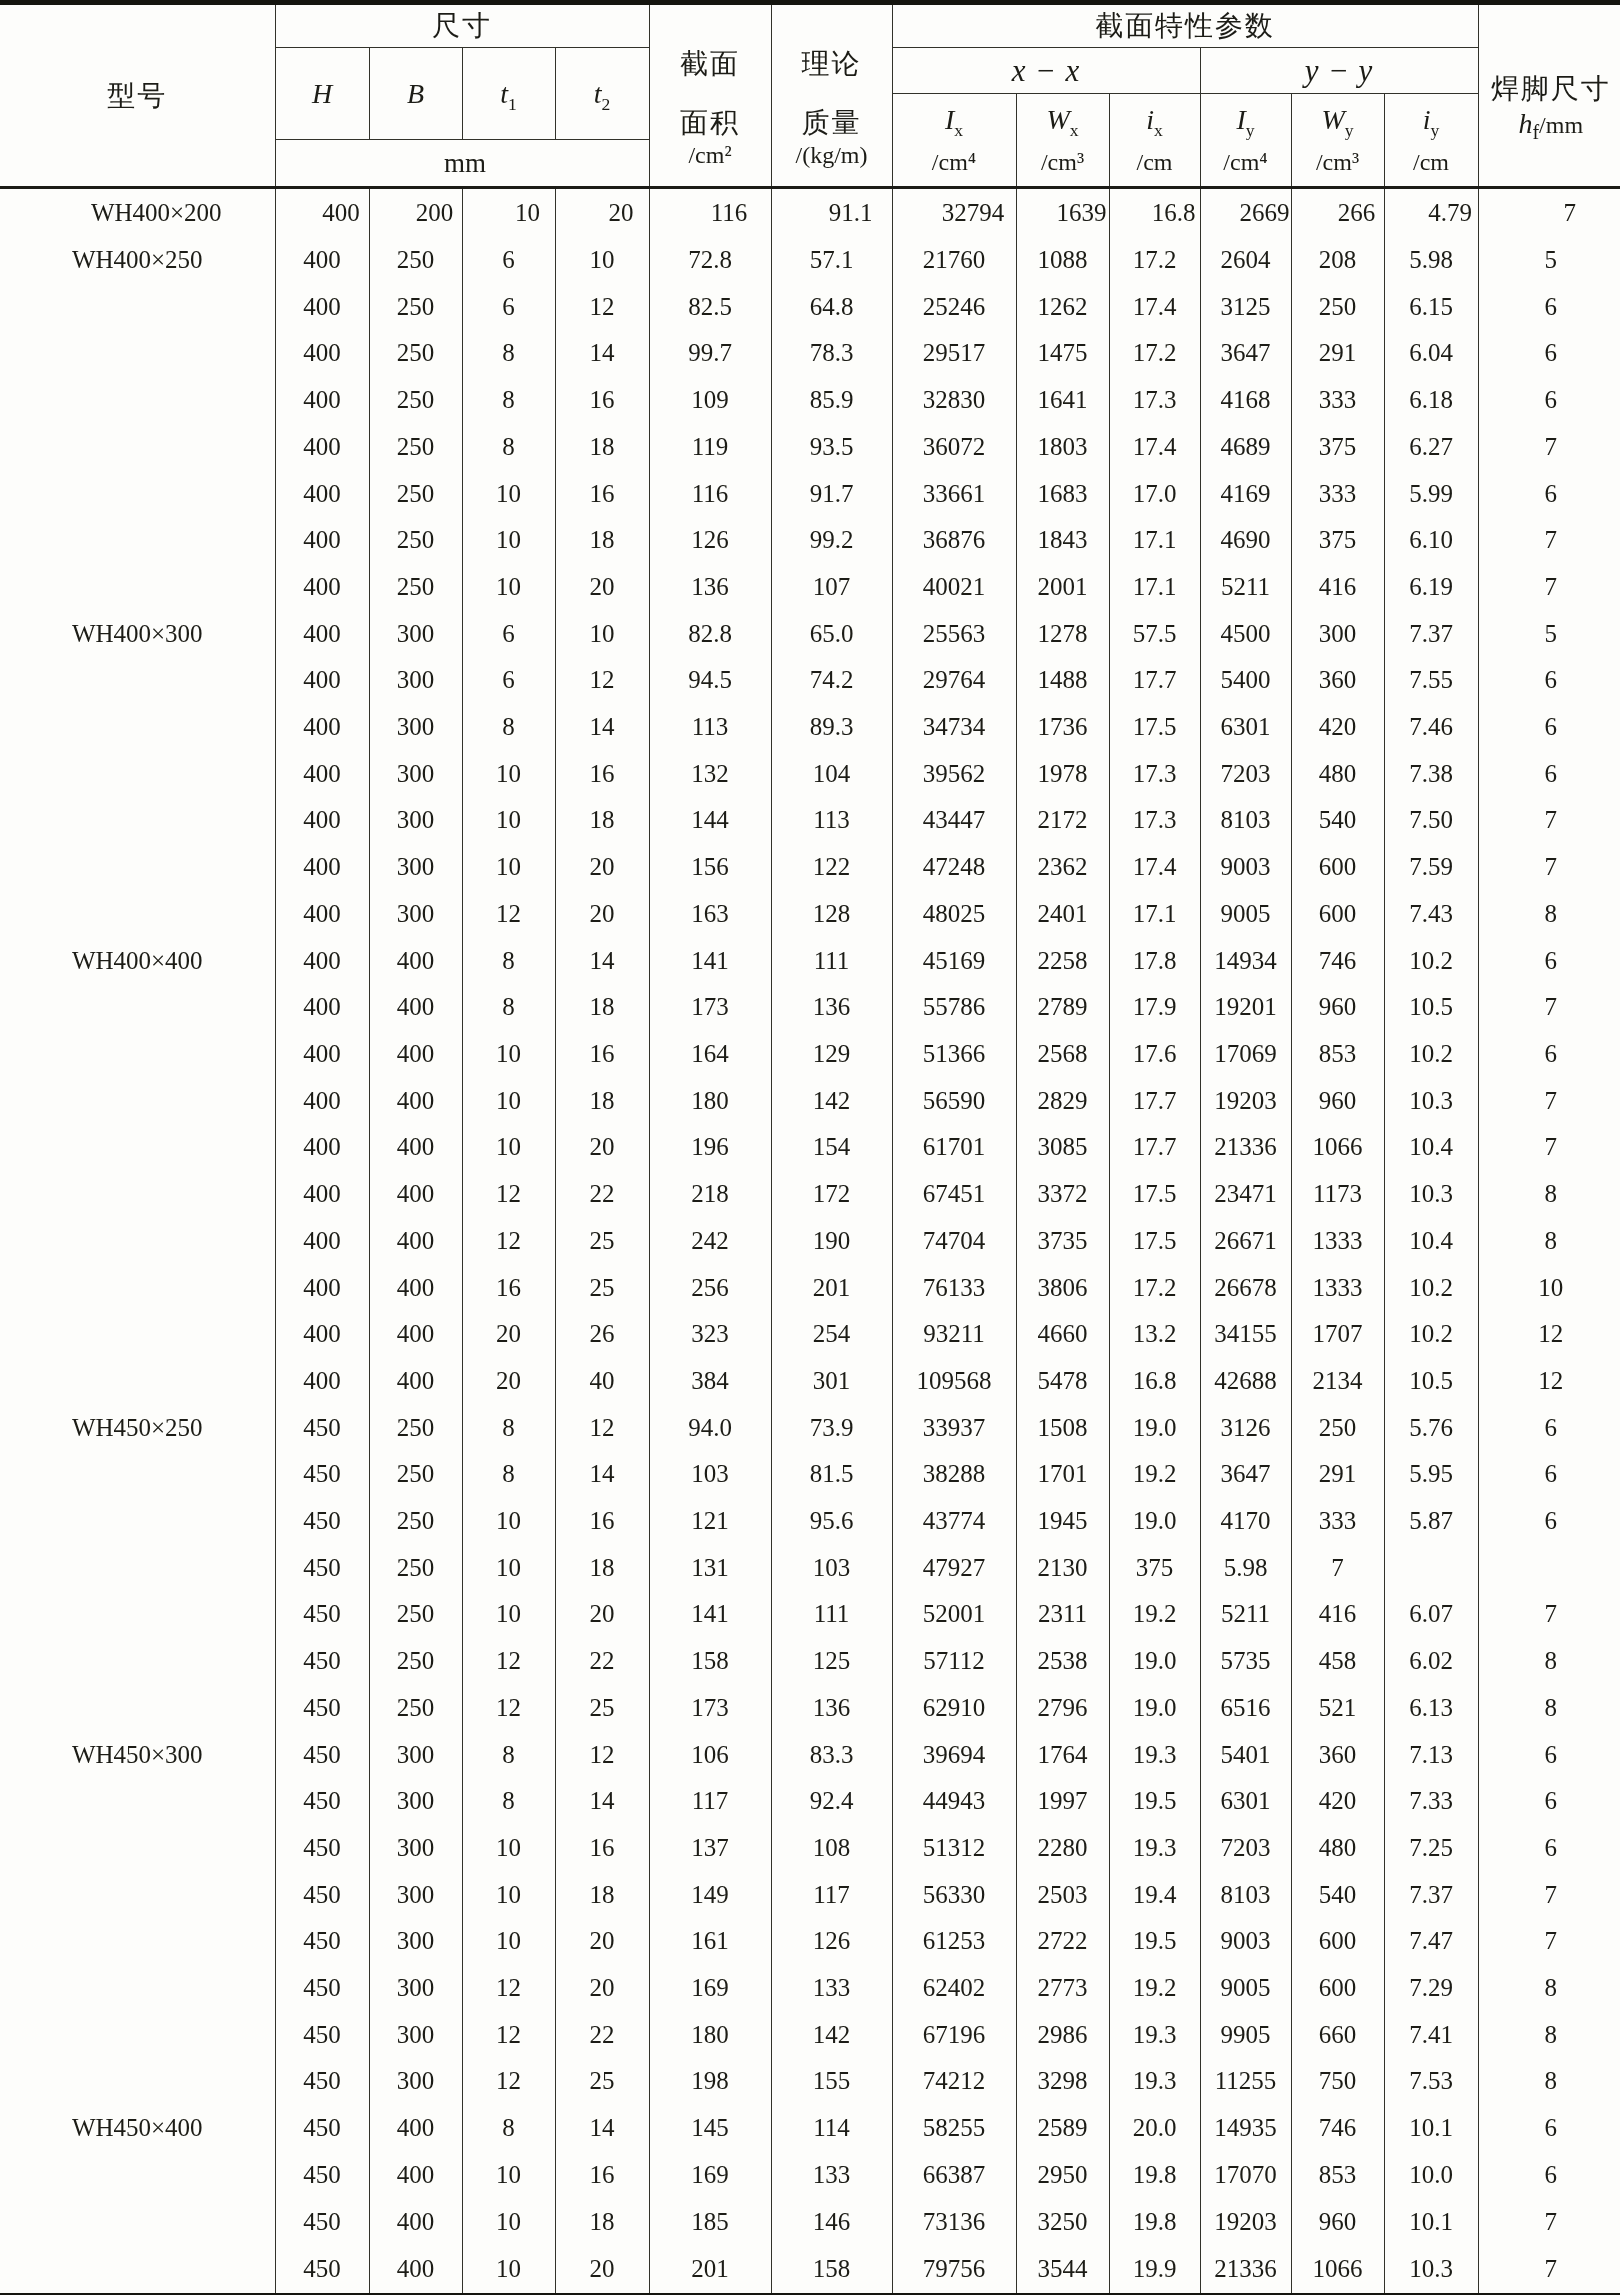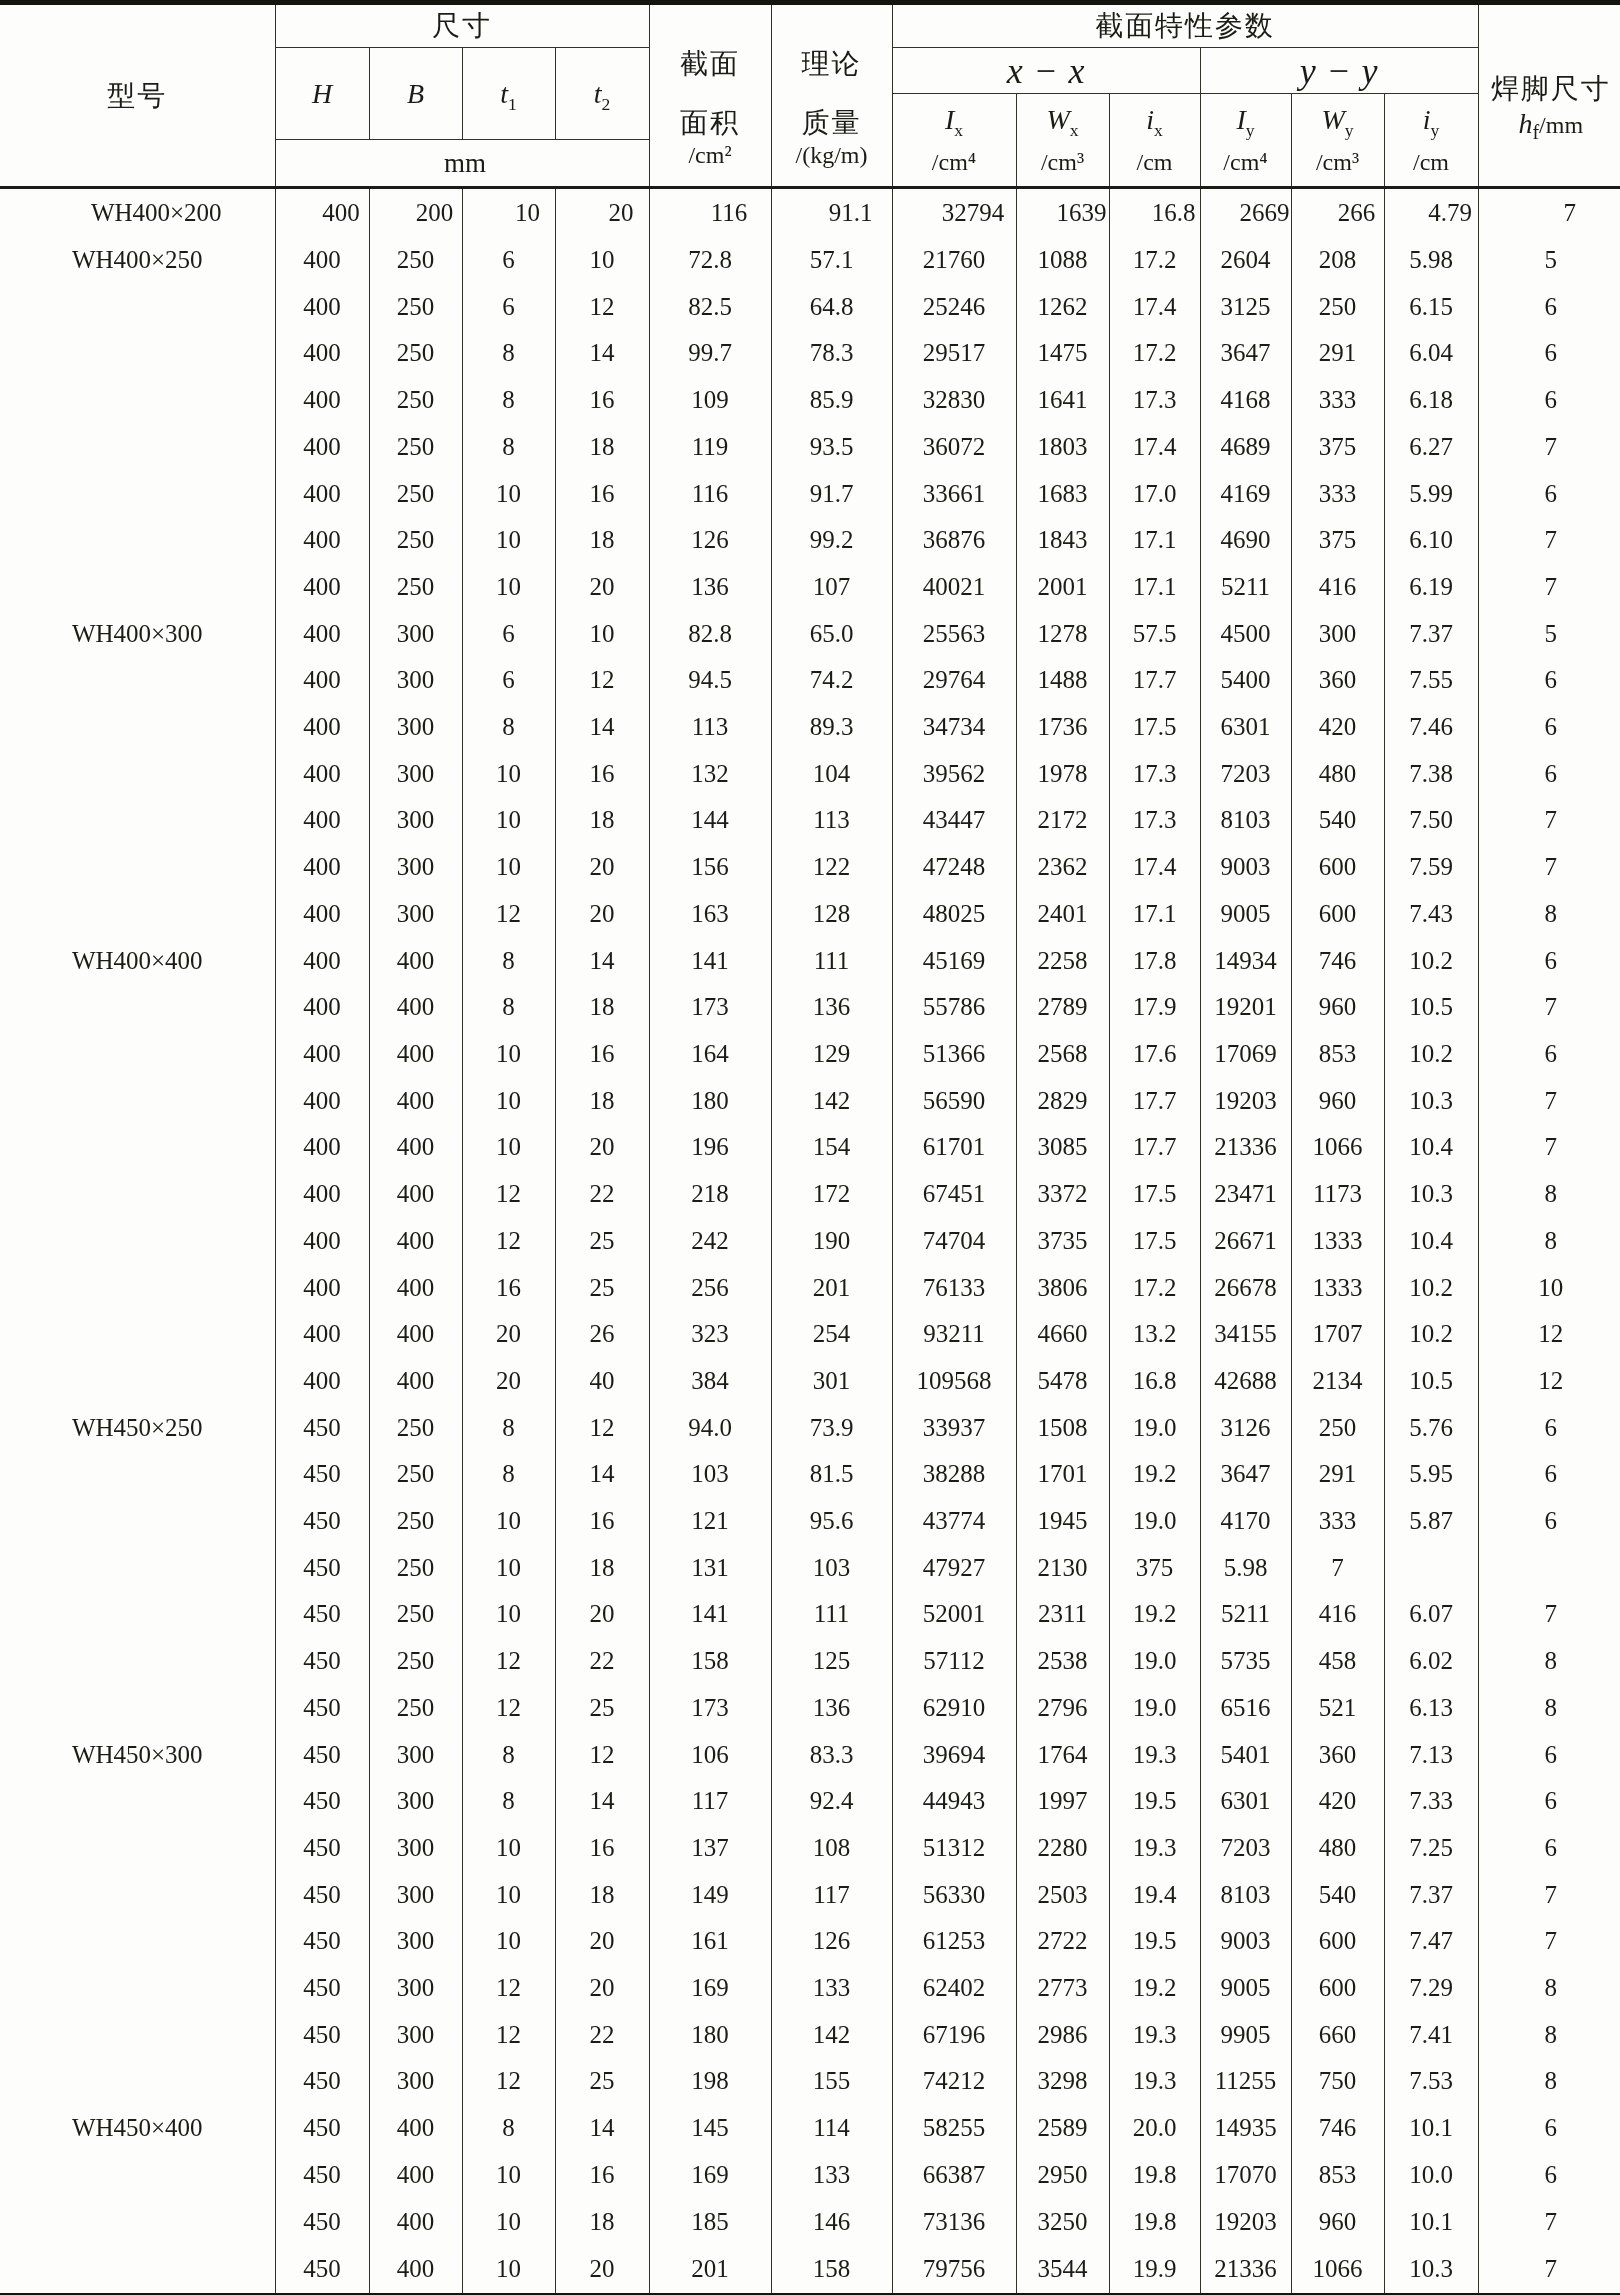--- a/index.html
+++ b/index.html
@@ -23,21 +23,21 @@
   tbody tr:first-child td{border-top:3.7px solid #1c1c16;padding-left:38px;}
   
   tr.hr-a{height:45px;}
   tr.hr-b{height:46px;}
   tr.hr-c{height:46px;}
   tr.hr-d{height:48px;}
   
   .cjk{font-size:28px;letter-spacing:1.9px;margin-top:24px;}
   .var{font-size:28px;font-style:italic;}
   .var sub{font-size:17.6px;font-style:normal;line-height:0;}
-  .axis{font-size:36px;font-style:italic;letter-spacing:0.9px;}
+  .axis{font-size:31px;font-style:italic;letter-spacing:0.9px;}
   .stack{display:block;line-height:1.25;}
   .unit{font-size:24px;font-style:normal;letter-spacing:0;}
   .mm-cell{font-size:27px;padding-left:6px;}
   .prop-head .var{display:block;margin-bottom:13px;}
   .prop-head .unit{display:block;text-align:center;}
   tbody td{font-size:25px;}
   tbody td.cell-model{font-size:25px;}
 </style>
 </head>
 <body>

